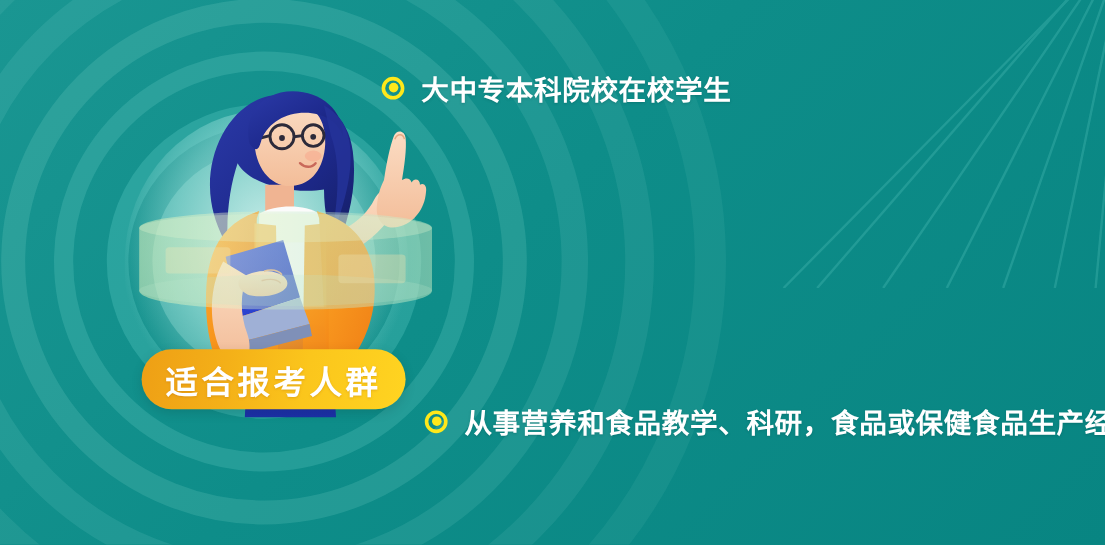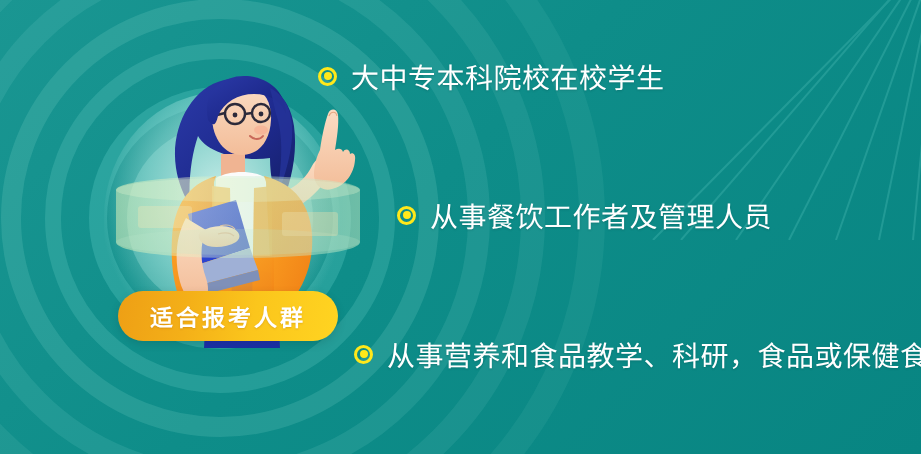--- a/index.html
+++ b/index.html
@@ -89,21 +89,21 @@
     height: 50px;
     border-radius: 25px;
     background: linear-gradient(100deg, #ee9f15 0%, #f4b018 32%, #fbc61c 62%, #ffd421 100%);
     box-shadow: 0 3px 10px rgba(0,0,0,.12);
     display: flex;
     align-items: center;
     justify-content: center;
   }
   .badge-text {
     color: #ffffff;
-    font-size: 23px;
+    font-size: 27px;
     font-weight: bold;
     letter-spacing: 3px;
     text-shadow: 0 1px 2px rgba(160,90,0,.28);
     white-space: nowrap;
   }
 
   
   .bullets {
     position: absolute;
     inset: 0;
@@ -130,22 +130,22 @@
     left: 50%;
     top: 50%;
     transform: translate(-50%, -50%);
     width: 8px;
     height: 8px;
     border-radius: 50%;
     background: #ffe81a;
   }
   .bullet-label {
     color: #ffffff;
-    font-size: 28px;
-    font-weight: normal;
+    font-size: 23px;
+    font-weight: bold;
     letter-spacing: .5px;
     text-shadow: 0 1px 2px rgba(0,60,58,.25);
   }
 
   .b0 { left: 318px; top: 56px;  }
   .b1 { left: 375px; top: 120px; }
   .b2 { left: 397px; top: 195px; }
   .b3 { left: 394px; top: 260px; }
   .b4 { left: 354px; top: 334px; }
 </style>
@@ -288,24 +288,20 @@
   </div>
 
   <div class="bullets">
 
     <div class="bullet-row b0">
       <span class="bullet-dot"></span>
       <span class="bullet-label">大中专本科院校在校学生</span>
     </div>
 
 
-    <div class="bullet-row b2">
-      <span class="bullet-dot"></span>
-      <span class="bullet-label">从事餐饮工作者及管理人员</span>
-    </div>
 
 
     <div class="bullet-row b4">
       <span class="bullet-dot"></span>
       <span class="bullet-label">从事营养和食品教学、科研，食品或保健食品生产经营</span>
     </div>
 
   </div>
 
 </div>

